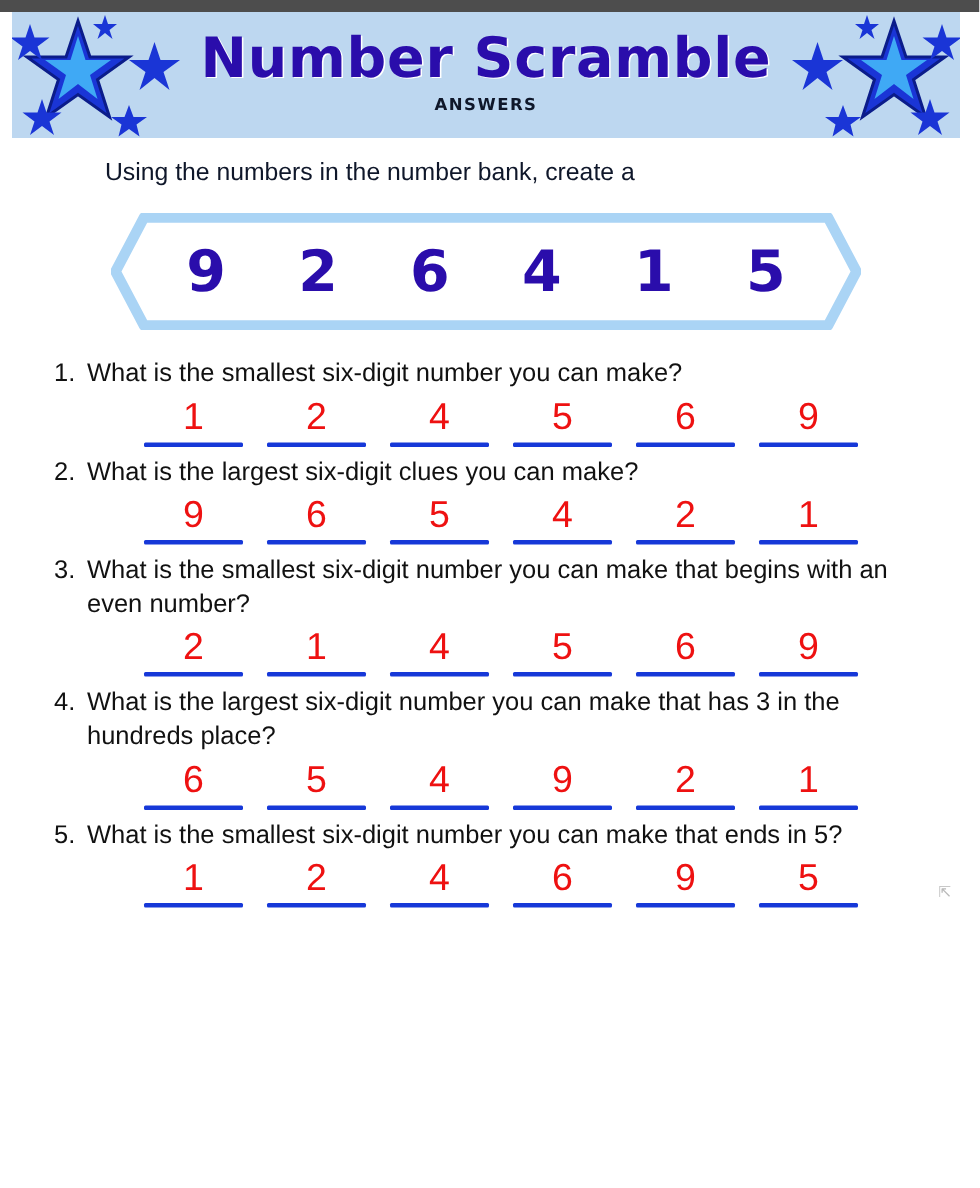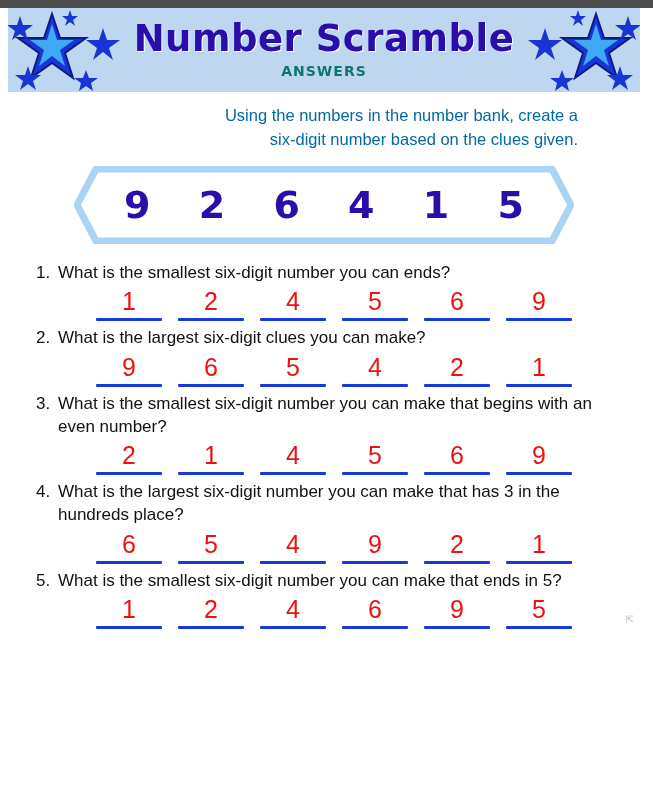--- a/index.html
+++ b/index.html
@@ -39,40 +39,40 @@
     color: #2a0dab;
     letter-spacing: 0.5px;
     padding-top: 12px;
     line-height: 1;
     text-shadow: 1px 1px 0 #ffffff;
   }
   .banner-sub {
     text-align: center;
     font-family: "DejaVu Sans", sans-serif;
     font-weight: bold;
-    font-size: 14px;
-    color: #0f766e;
+    font-size: 11px;
+    color: #0f172a;
     letter-spacing: 1px;
     margin-top: 6px;
   }
   .stars {
     position: absolute;
     top: 0;
     width: 130px;
     height: 84px;
     pointer-events: none;
   }
   .stars.left { left: 0; }
   .stars.right { right: 0; }
 
   
   .instructions {
-    text-align: right;
+    text-align: left;
     font-size: 16.5px;
-    color: #0369a1;
+    color: #0f172a;
     line-height: 1.45;
     margin: 12px 70px 0 70px;
   }
 
   
   .bank-wrap {
     margin-top: 14px;
     display: flex;
     justify-content: center;
   }
@@ -185,21 +185,20 @@
         <polygon points="52,62 55,70 64,70 57,75 59,83 52,78 45,83 47,75 40,70 49,70" fill="#1a35d6"></polygon>
         <polygon points="68,2 70,8 76,8 71,12 73,18 68,14 63,18 65,12 60,8 66,8" fill="#1a35d6"></polygon>
       </svg>
     </div>
     <div class="banner-title">Number Scramble</div>
     <div class="banner-sub">ANSWERS</div>
   </div>
 
   <div class="instructions">
     <div>Using the numbers in the number bank, create a</div>
-    <div>six-digit number based on the clues given.</div>
   </div>
 
   <div class="bank-wrap">
     <div class="bank">
       <svg width="500" height="78" viewBox="0 0 500 78">
         <polygon points="22,3 478,3 497,39 478,75 22,75 3,39" fill="#ffffff" stroke="#aad4f5" stroke-width="7" stroke-linejoin="round"></polygon>
       </svg>
       <div class="bank-nums">
         <span class="bank-num">9</span>
         <span class="bank-num">2</span>
@@ -209,21 +208,21 @@
         <span class="bank-num">5</span>
       </div>
     </div>
   </div>
 
   <div class="questions">
 
     <div class="q">
       <div class="q-text">
         <span class="q-num">1.</span>
-        <span class="q-body">What is the smallest six-digit number you can ends?</span>
+        <span class="q-body">What is the smallest six-digit number you can make?</span>
       </div>
       <div class="answers">
         <div class="ans-slot">
           <div class="ans-val">1</div>
           <div class="ans-line"></div>
         </div>
         <div class="ans-slot">
           <div class="ans-val">2</div>
           <div class="ans-line"></div>
         </div>

